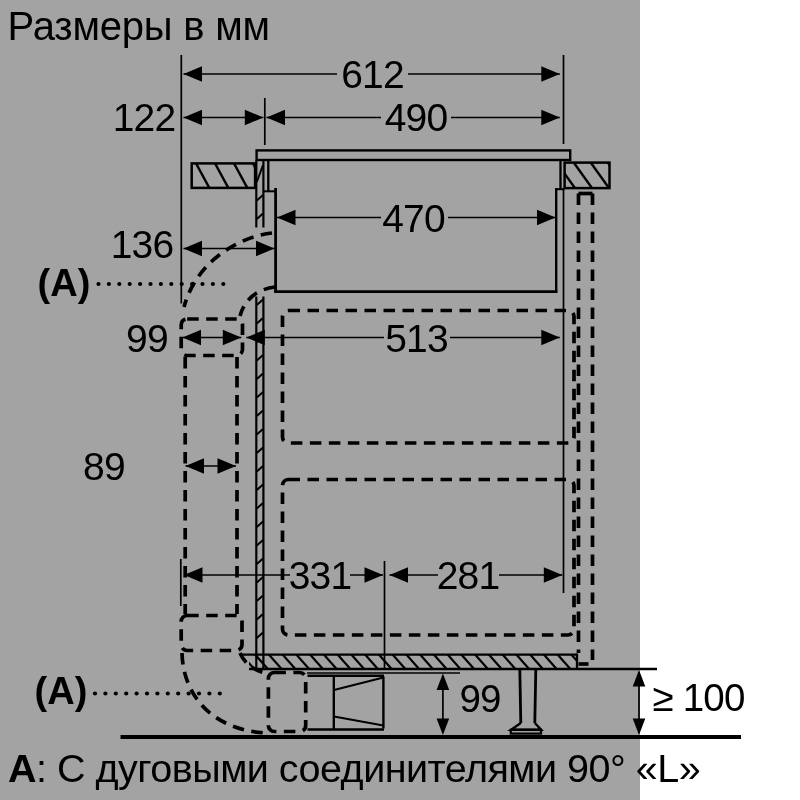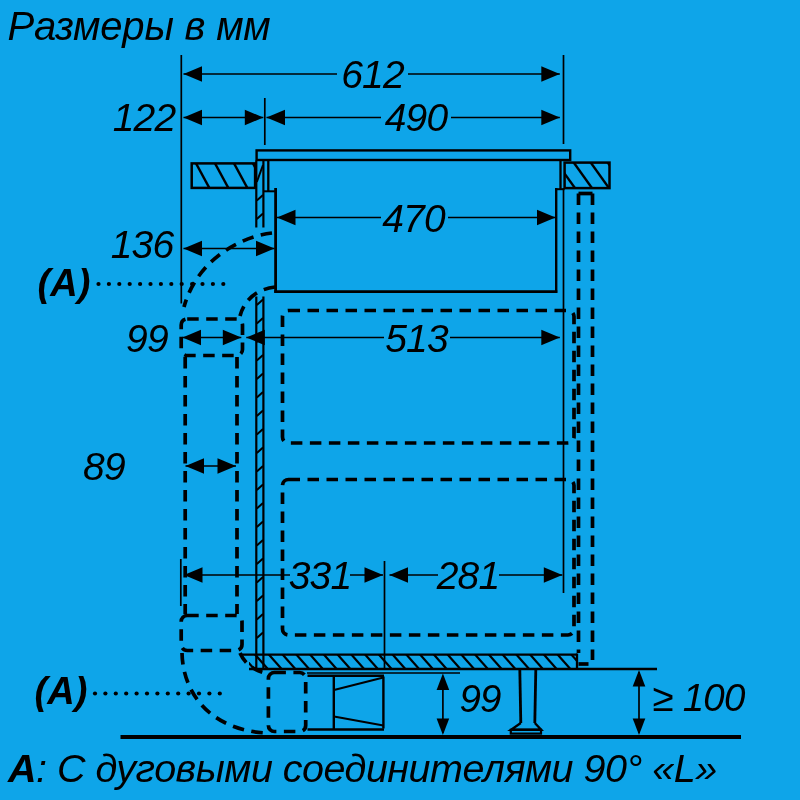--- a/index.html
+++ b/index.html
@@ -1,16 +1,16 @@
 <!DOCTYPE html>
 <html><head>
 <meta charset="utf-8">
 <style>
   html,body { margin:0; padding:0; background:#fff; }
-  #page { position:relative; width:800px; height:800px; background:#0ea5e9;font-style:italic; }
+  #page { position:relative; width:640px; height:800px; background:#a3a3a3; }
   svg { position:absolute; top:0; left:0; }
 </style>
 </head>
 <body>
 
 <div id="page">
 <svg width="800" height="800" viewBox="0 0 800 800">
 
 <text x="7.5" y="39.5" font-family="Liberation Sans, sans-serif" font-size="40" fill="#000" text-anchor="start" letter-spacing="-0.2">Размеры в мм</text>
 

